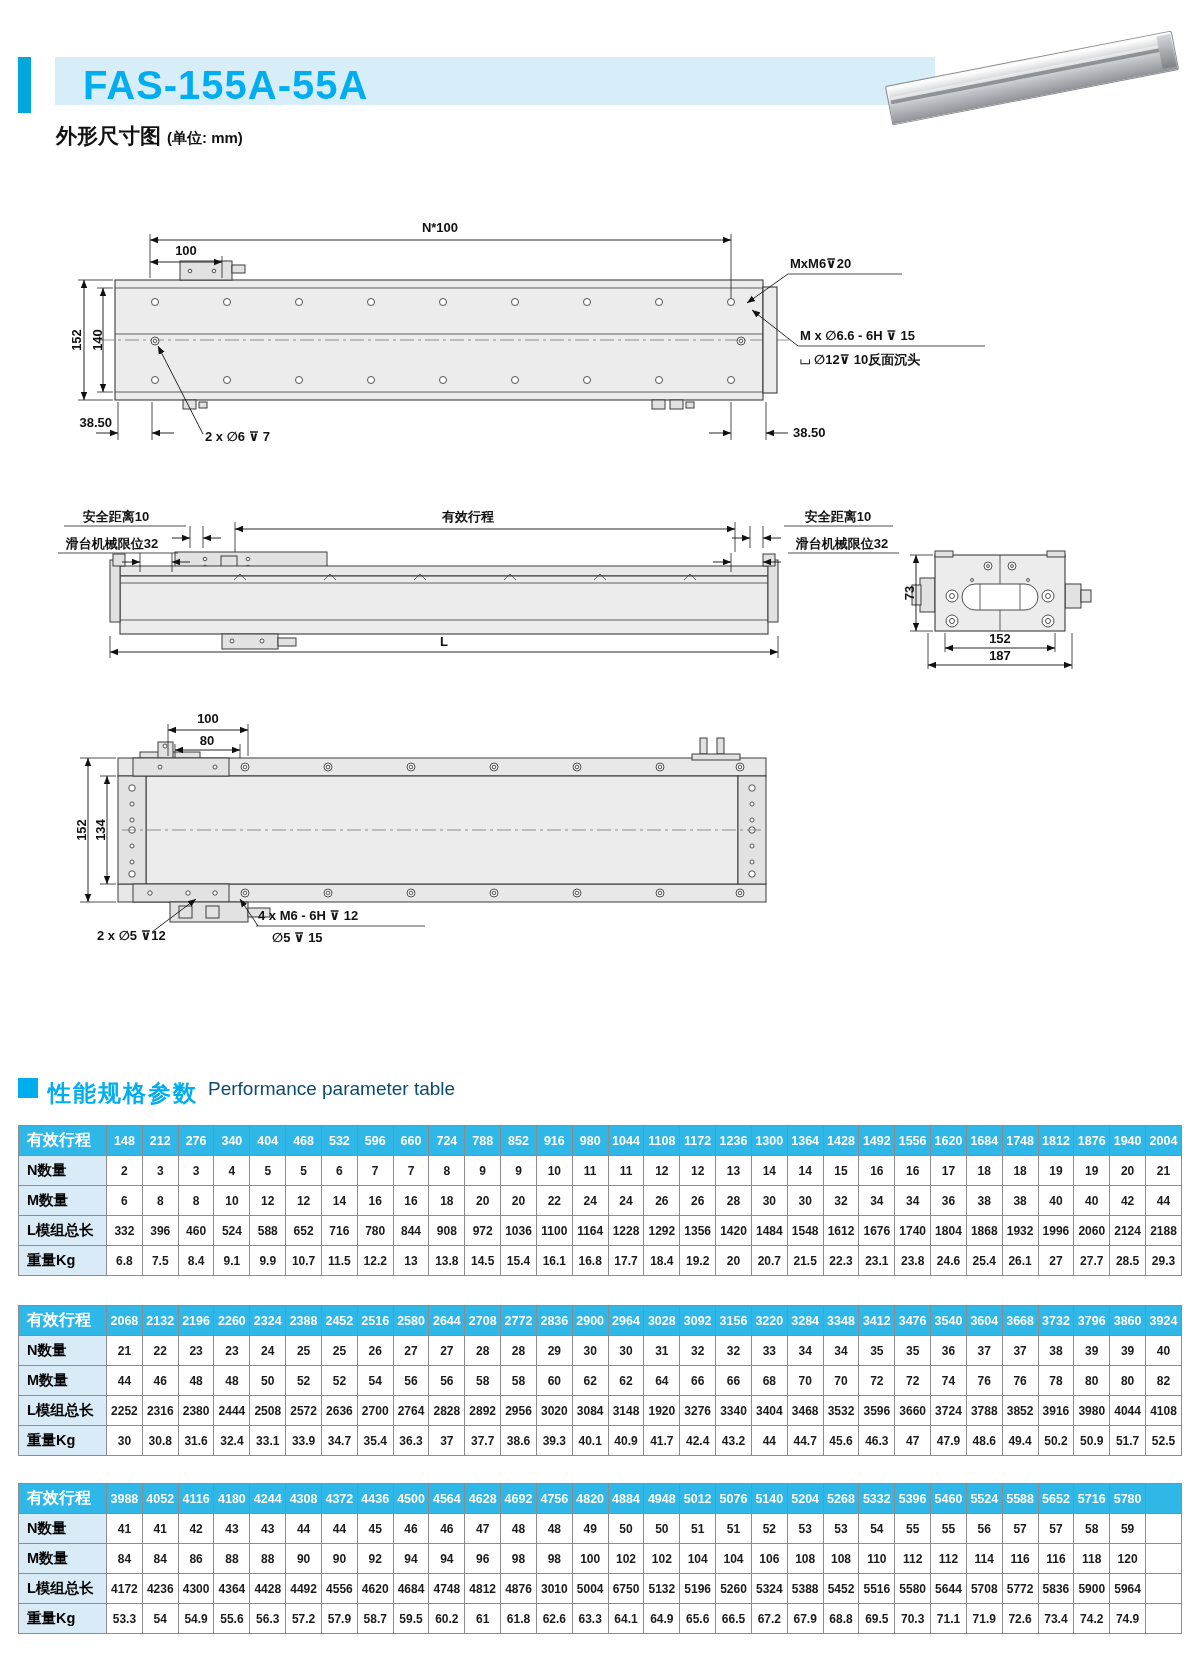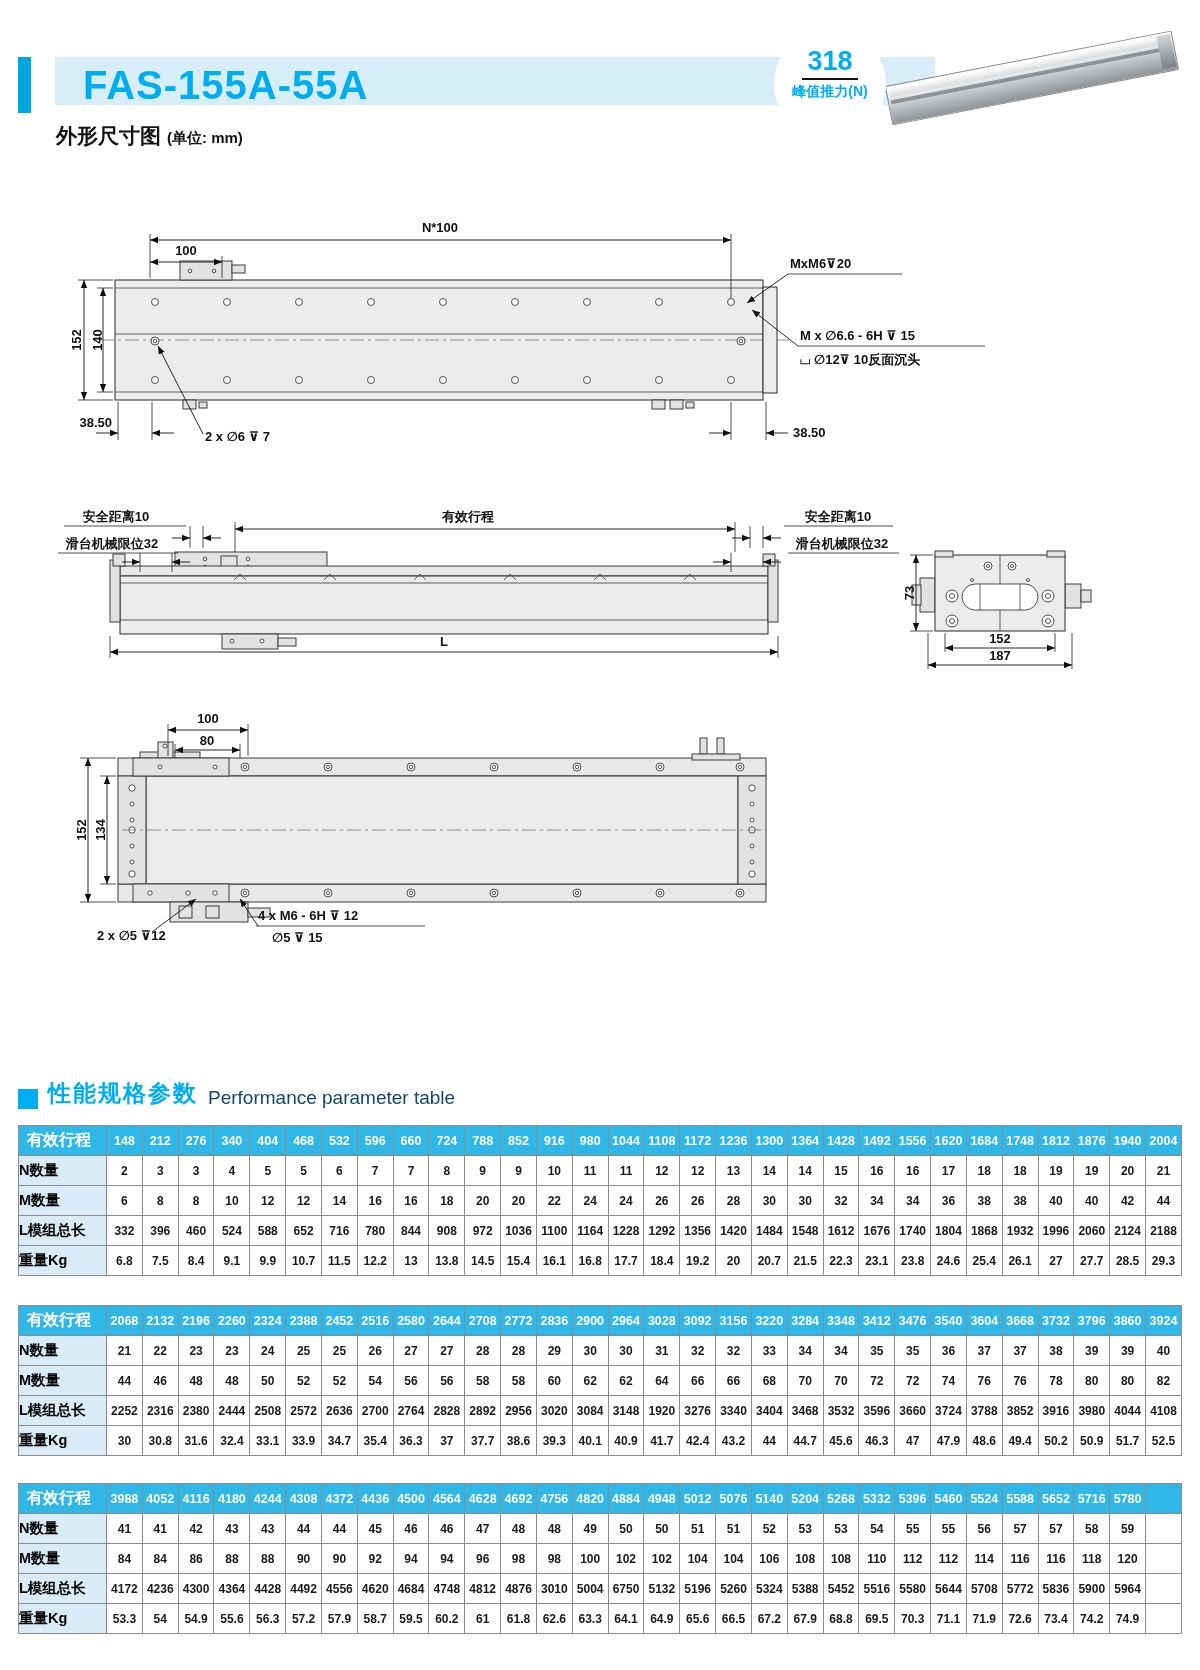--- a/index.html
+++ b/index.html
@@ -28,46 +28,41 @@
   .body{fill:#ececec;stroke:#3c3c3c;stroke-width:1.1;}
   .part{fill:#e2e2e2;stroke:#3c3c3c;stroke-width:1;}
   .part2{fill:#e8e8e8;stroke:#3c3c3c;stroke-width:1;}
   .thin{stroke:#3c3c3c;stroke-width:0.8;fill:none;}
   .hole{fill:#fff;stroke:#3c3c3c;stroke-width:0.9;}
   .cl{stroke:#777;stroke-width:0.8;stroke-dasharray:14 4 3 4;fill:none;}
   .ext{stroke:#222;stroke-width:0.8;fill:none;}
   .dim{stroke:#111;stroke-width:0.9;fill:none;}
   .dt{font-family:"Liberation Sans","DejaVu Sans",sans-serif;font-size:13px;font-weight:bold;fill:#111;}
   
-  .section-head{position:absolute;left:18px;top:1078px;display:flex;align-items:flex-end;gap:10px;}
+  .section-head{position:absolute;left:18px;top:1078px;display:flex;align-items:flex-start;gap:10px;}
   .section-square{width:20px;height:20px;background:#00AEEF;}
   .section-zh{font-size:23px;font-weight:bold;color:#00AEEF;letter-spacing:2px;}
   .section-en{font-size:19px;color:#0c4a6e;}
   
   table.ptable{position:absolute;left:18px;width:1164px;border-collapse:collapse;table-layout:fixed;}
   .ptable th,.ptable td{border:1px solid #8C8C8C;height:29px;padding:0;text-align:center;
                         overflow:hidden;white-space:nowrap;}
   .ptable .hl{background:#2FB7E8;color:#fff;font-size:16px;font-weight:bold;text-align:left;padding-left:8px;}
   .ptable .hc{background:#2FB7E8;color:#fff;font-size:12.5px;font-weight:bold;}
-  .ptable .lab{background:#D8EBF7;color:#000;font-size:14.5px;font-weight:bold;text-align:left;}
+  .ptable .lab{background:#D8EBF7;color:#000;font-size:14.5px;font-weight:bold;text-align:left;padding-left:8px;}
   .ptable .dc{font-size:12px;font-weight:bold;color:#1a1a1a;background:#fff;}
 </style>
 </head>
 <body>
 
 <div class="page">
 
   <div class="accent-bar"></div>
   <div class="banner">
     <div class="model">FAS-155A-55A</div>
-  </div>
-  <div class="badge" style="left:774px;">
-    <div class="badge-value">318</div>
-    <div class="badge-divider"></div>
-    <div class="badge-label">峰值推力(N)</div>
   </div>
   <div class="product">
     <div class="prod-bar">
       <div class="prod-top"></div>
       <div class="prod-groove"></div>
       <div class="prod-cap"></div>
     </div>
   </div>
   <div class="subtitle">
     <span class="subtitle-main">外形尺寸图</span><span class="subtitle-unit">(单位: mm)</span>

